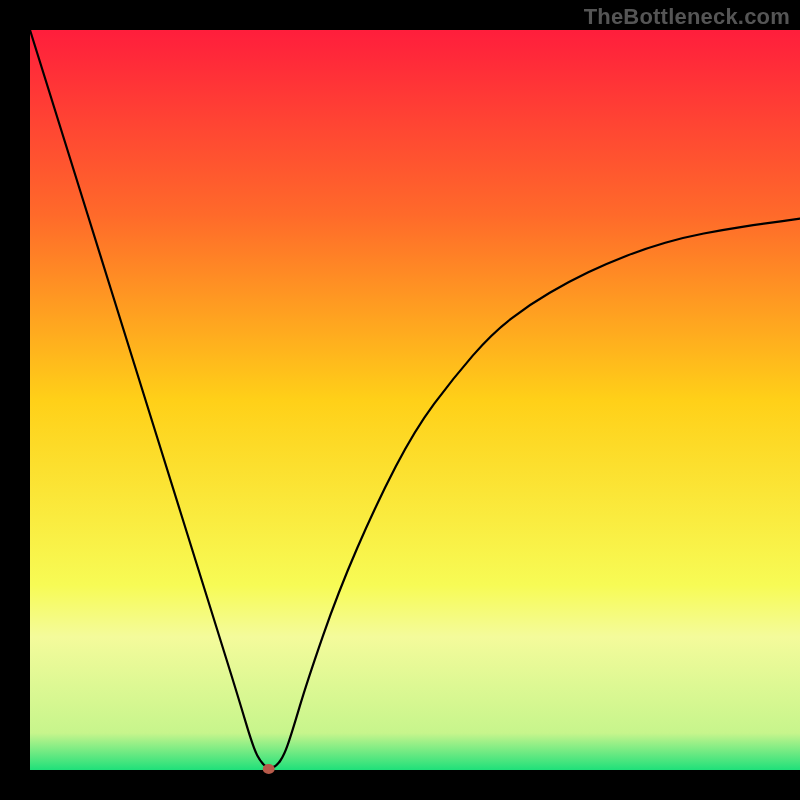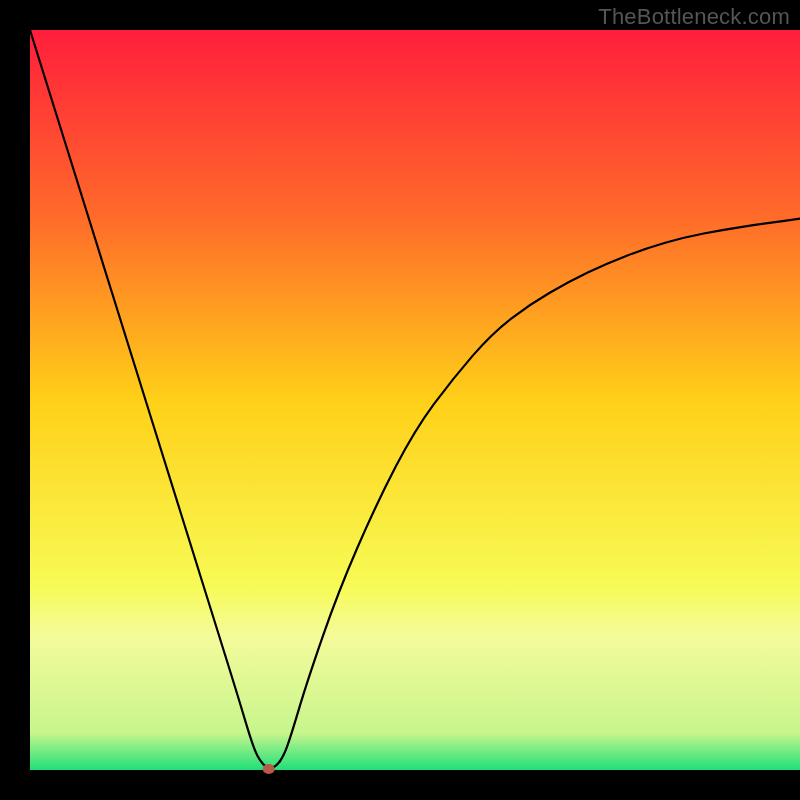--- a/index.html
+++ b/index.html
@@ -18,21 +18,21 @@
     width: 800px;
     height: 800px;
     background: #000;
   }
   .watermark {
     position: absolute;
     top: 4px;
     right: 10px;
     color: #555;
     font-size: 22px;
-    font-weight: 400;
+    font-weight: 700;
     letter-spacing: 0.2px;
     z-index: 10;
     user-select: none;
   }
   svg {
     position: absolute;
     top: 0;
     left: 0;
   }
 </style>

